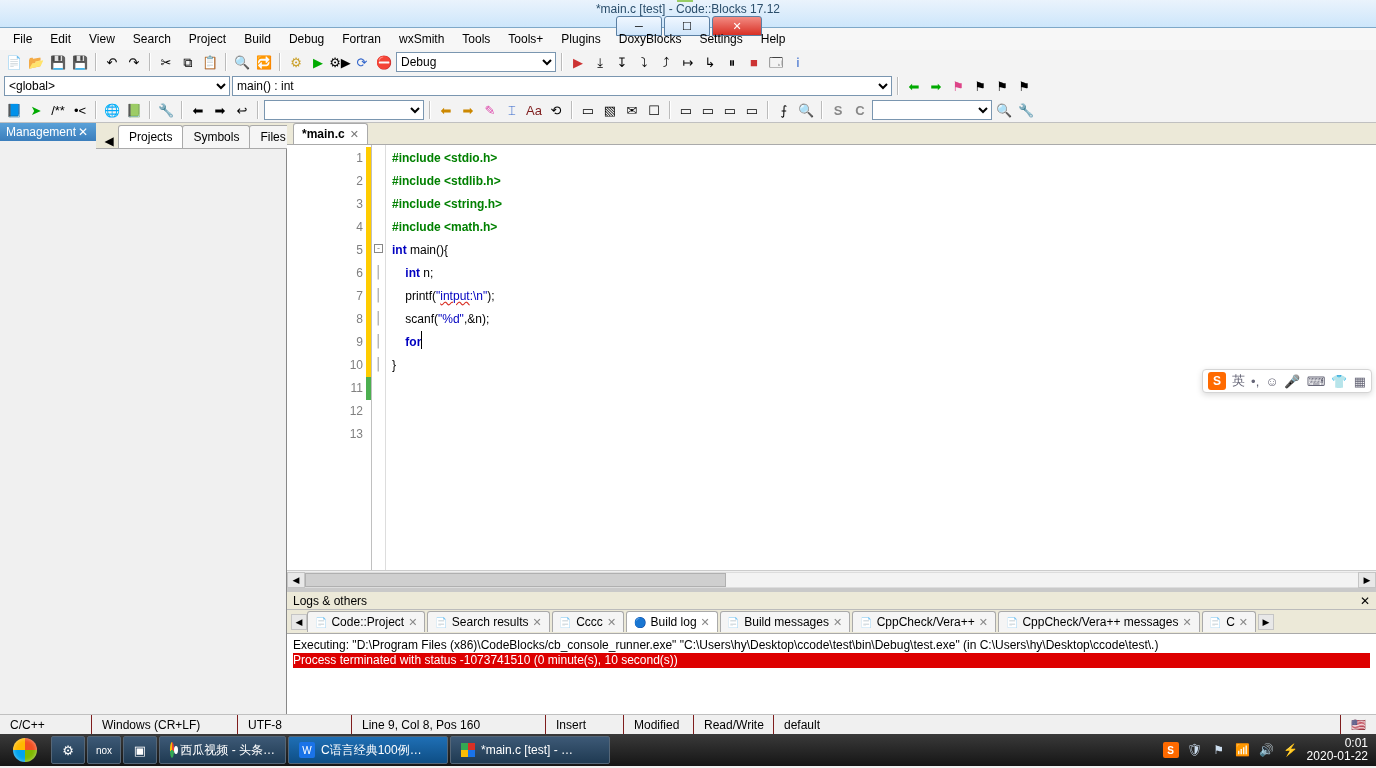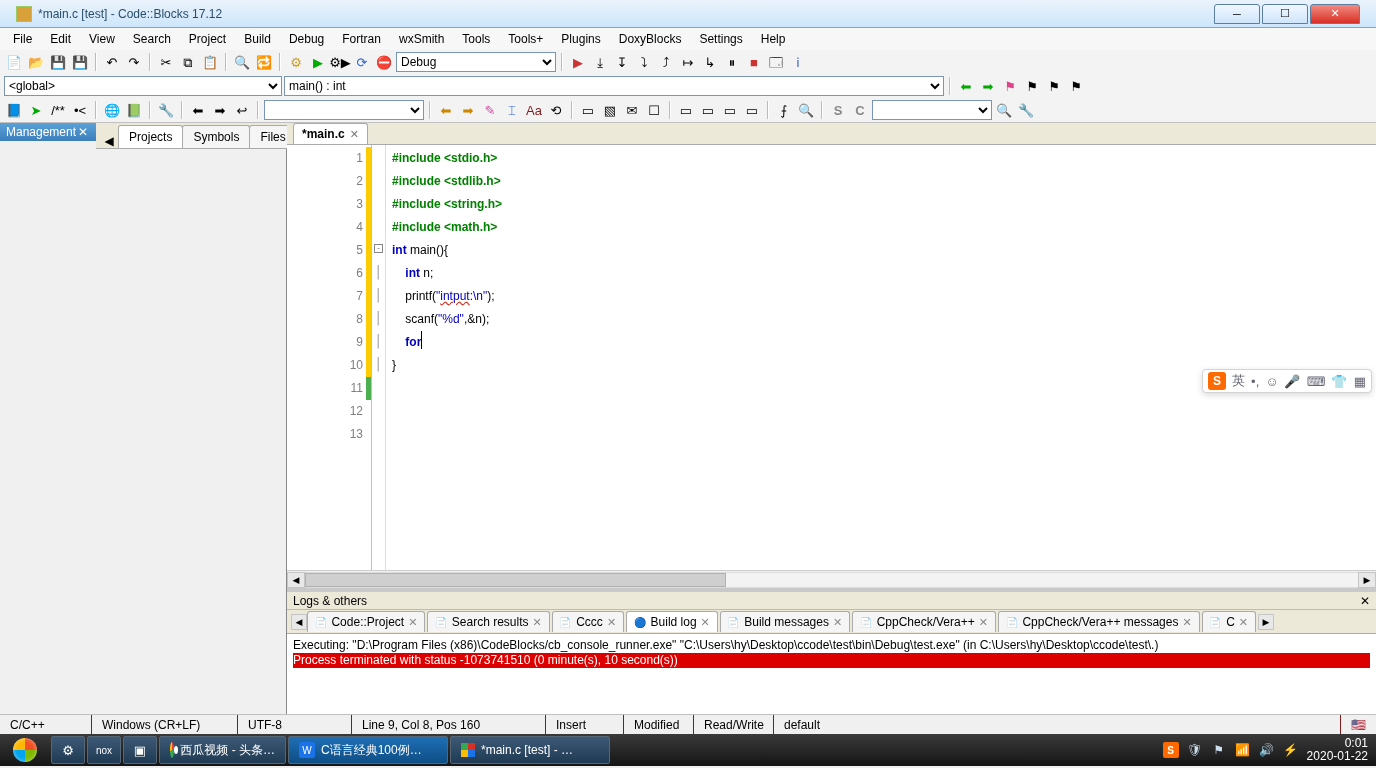--- a/index.html
+++ b/index.html
@@ -1,19 +1,19 @@
 <!DOCTYPE html>
 <html><head>
 <meta charset="utf-8">
 <style>
 * { margin: 0; padding: 0; box-sizing: border-box; font-family: "Segoe UI", Tahoma, sans-serif; font-size: 12px; }
 html, body { width: 1376px; height: 768px; overflow: hidden; background: #f0f0f0; }
 
 
-.titlebar { height: 28px; background: linear-gradient(#eaf3fc,#cde6fb); display: flex; align-items: center; padding: 0 16px; border-bottom: 1px solid #7ea8c8; }
+.titlebar { height: 28px; background: linear-gradient(#eaf3fc,#cde6fb); display: flex; align-items: center; padding: 0 16px; border-bottom: 1px solid #7ea8c8; flex-direction: column; }
 .titlebar .app-icon { width: 16px; height: 16px; margin-right: 6px; background: #d8a038; border: 1px solid #9c6; }
 .titlebar .title-text { flex: 1; color: #2a4d6a; }
 .win-buttons { display: flex; gap: 0; }
 .win-btn { width: 46px; height: 20px; border: 1px solid #5a7fa3; border-radius: 3px 3px 0 0; margin-left: 2px; display:flex; align-items:center; justify-content:center; background: linear-gradient(#f0f7ff,#cfe5fa); font-size: 11px; }
 .win-btn.close { background: linear-gradient(#f28b82,#d93025); color:#fff; width: 50px; }
 
 
 .menubar { height: 22px; background: #f7f7f7; display: flex; align-items: center; padding: 8px 4px; }
 .menubar .menu-item { padding: 2px 9px; cursor: default; }
 
@@ -219,21 +219,21 @@
         <span class="glyph" style="color:#c33">■</span>
       </div>
     <div class="tb-btn">
         <span class="glyph">🗔</span>
       </div>
     <div class="tb-btn">
         <span class="glyph" style="color:#36c">ℹ</span>
       </div>
   </div>
   <div class="toolbar-row">
-    <select class="tb-select" style="width:278px">
+    <select class="tb-select" style="width:226px">
       <option>&lt;global&gt;</option>
     </select>
     <select class="tb-select" style="width:660px">
       <option>main() : int</option>
     </select>
     <div class="tb-sep"></div>
     <div class="tb-btn">
         <span class="glyph" style="color:#0a0">⬅</span>
       </div>
     <div class="tb-btn">

